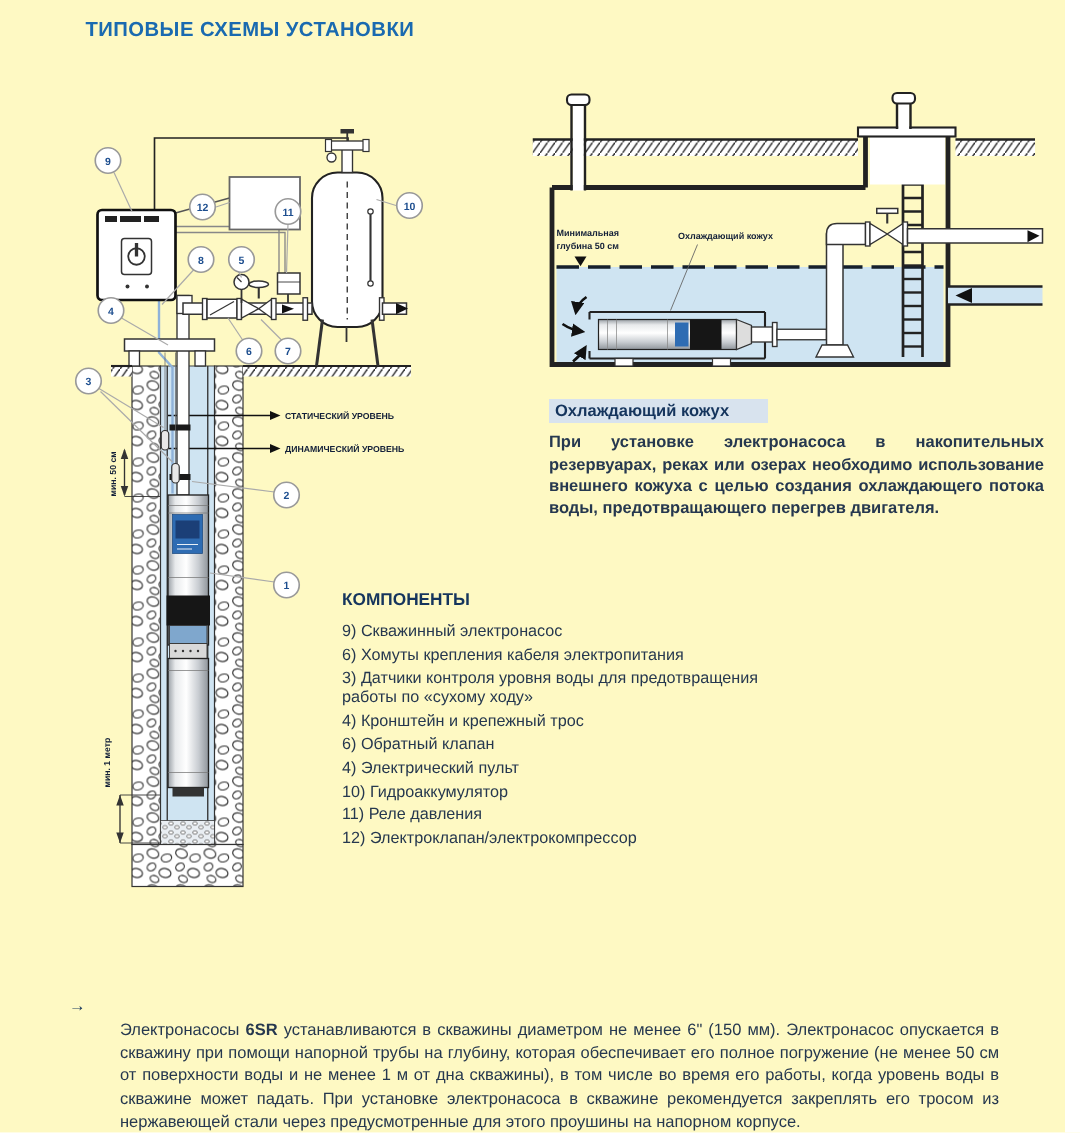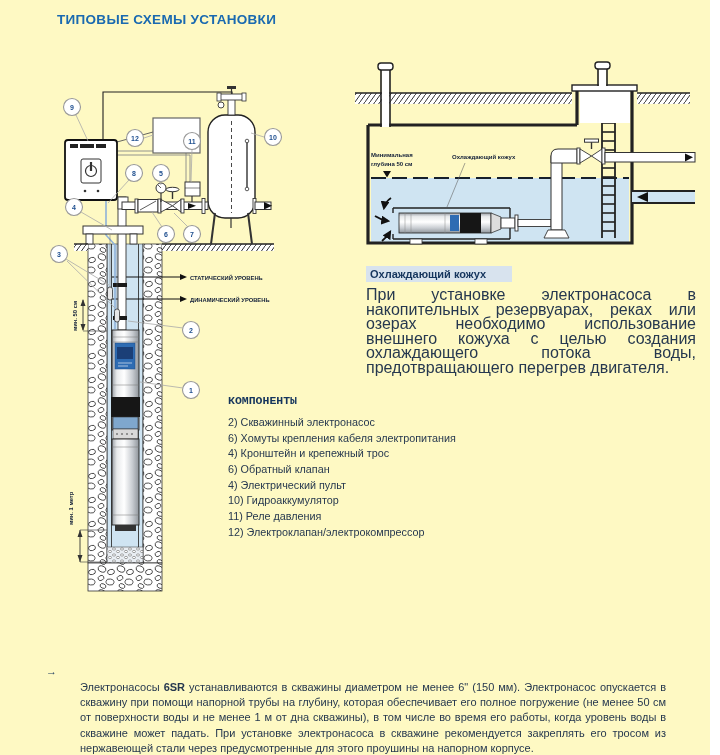--- a/index.html
+++ b/index.html
@@ -7,23 +7,23 @@
         font-family:"Liberation Sans", sans-serif;color:#26384f;}
   .title{position:absolute;left:57px;top:12px;font-size:13.5px;font-weight:bold;
          color:#1a6ab0;letter-spacing:.3px;}
   svg text{font-family:"Liberation Sans", sans-serif;}
   .dgm-label{font-size:5.8px;font-weight:bold;fill:#121f38;}
   .dgm-label2{font-size:6px;font-weight:bold;fill:#121f38;}
   .callout-num{font-size:7px;font-weight:bold;fill:#1d4e8f;text-anchor:middle;}
   .cooling{position:absolute;left:366px;top:264px;width:330px;}
   .sec-heading{display:inline-block;background:#d8e3ee;color:#15355d;font-size:11px;
                font-weight:bold;padding:2px 26px 2px 4px;}
-  .cooling p{margin:6px 0 0 0;font-size:16px;line-height:14.6px;text-align:justify;}
+  .cooling p{margin:6px 0 0 0;font-size:11px;line-height:14.6px;text-align:justify;font-weight:bold;}
   .components{position:absolute;left:228px;top:394px;width:302px;}
-  .comp-heading{font-size:11.5px;font-weight:bold;color:#15355d;margin-bottom:9px;font-family:Liberation Mono, monospace;}
+  .comp-heading{font-size:11.5px;font-weight:bold;color:#15355d;margin-bottom:9px;}
   .comp-item{font-size:10.8px;line-height:12.6px;margin-bottom:3.1px;}
   .footnote{position:absolute;left:46px;top:664px;width:636px;display:flex;gap:6px;}
   .footnote .arrow{flex:0 0 12px;font-size:11px;font-weight:bold;color:#15355d;line-height:15.2px;}
   .footnote p{margin:16px;font-size:11px;line-height:15.2px;text-align:justify;}
   .footnote b{font-weight:bold;}
 </style>
 </head>
 <body>
 
 <div class="page">
@@ -399,22 +399,23 @@
     </g>
   </svg>
 
   <div class="cooling">
     <div class="sec-heading">Охлаждающий кожух</div>
     <p>При установке электронасоса в накопительных резервуарах, реках или озерах необходимо использование внешнего кожуха с целью создания охлаждающего потока воды, предотвращающего перегрев двигателя.</p>
   </div>
 
   <div class="components">
     <div class="comp-heading">КОМПОНЕНТЫ</div>
-    <div class="comp-item">2) Скважинный электронасос</div>
+    <div class="comp-item">9) Скважинный электронасос</div>
     <div class="comp-item">6) Хомуты крепления кабеля электропитания</div>
+    <div class="comp-item">3) Датчики контроля уровня воды для предотвращения работы по «сухому ходу»</div>
     <div class="comp-item">4) Кронштейн и крепежный трос</div>
     <div class="comp-item">6) Обратный клапан</div>
     <div class="comp-item">4) Электрический пульт</div>
     <div class="comp-item">10) Гидроаккумулятор</div>
     <div class="comp-item">11) Реле давления</div>
     <div class="comp-item">12) Электроклапан/электрокомпрессор</div>
   </div>
 
   <div class="footnote">
     <span class="arrow">→</span>

